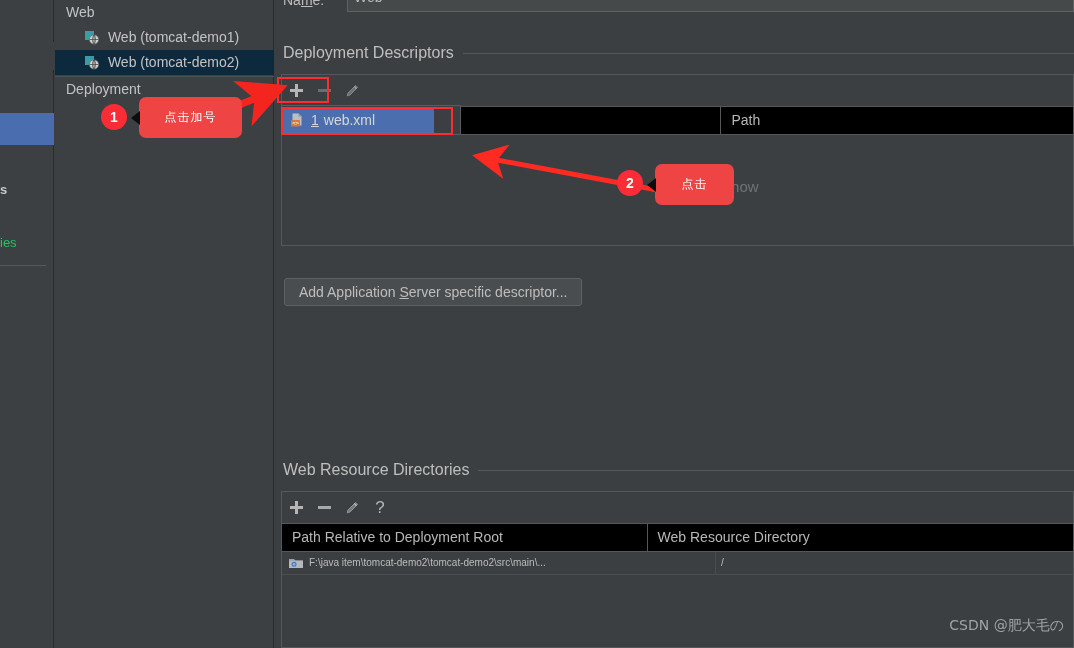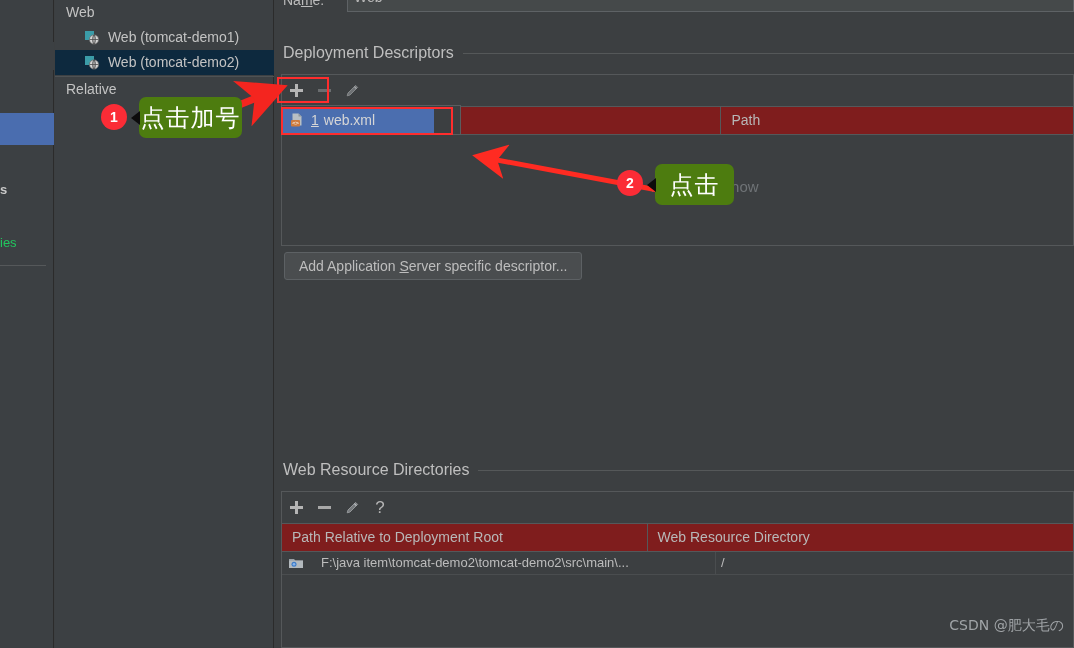--- a/index.html
+++ b/index.html
@@ -195,49 +195,48 @@
   .tbl {
     position: absolute;
     border: 1px solid #55585a;
     box-sizing: border-box;
     background: #3c3f41;
     overflow: hidden;
   }
   .tbl-head {
     display: flex;
     height: 27px;
-    background: #7f1d1d;
+    background: #000000;
     border-bottom: 1px solid #55585a;
     gap: 12px;
   }
   .tbl-head .th {
     font-size: 14px;
     color: #b8b8b8;
     line-height: 27px;
     padding-left: 10px;
     box-sizing: border-box;
     white-space: nowrap;
     overflow: hidden;
   }
   .tbl-head .th + .th { border-left: 1px solid #55585a; }
   .tbl-body { position: relative; }
   .tbl-row {
     display: flex;
     height: 22px;
     border-bottom: 1px solid #4a4d4f;
   }
   .tbl-row .td {
-    font-size: 13px;
+    font-size: 10px;
     color: #bcbcbc;
     line-height: 22px;
     padding-left: 6px;
     box-sizing: border-box;
     white-space: nowrap;
     overflow: hidden;
-    gap: 12px;
   }
   .tbl-row .td + .td { border-left: 1px solid #4a4d4f; padding-left: 5px; }
   .empty-msg {
     position: absolute;
     font-size: 15px;
     color: #6f7376;
     white-space: nowrap;
   }
 
   
@@ -299,24 +298,24 @@
     font-size: 14px;
     font-weight: bold;
     display: flex;
     align-items: center;
     justify-content: center;
     z-index: 80;
     font-family: "Liberation Sans", sans-serif;
   }
   .tip {
     position: absolute;
-    background: #4d7c0f;
+    background: #ef4444;
     color: #ffffff;
     border-radius: 7px;
-    font-size: 24px;
+    font-size: 12px;
     display: flex;
     align-items: center;
     justify-content: center;
     z-index: 75;
     font-family: "DejaVu Sans", "Liberation Sans", sans-serif;
     letter-spacing: 1px;
   }
   .tip::before {
     content: "";
     position: absolute;
@@ -381,21 +380,21 @@
         <circle cx="10" cy="10.5" r="4.6" fill="#d6d6d6" stroke="#6a6a6a" stroke-width="0.8"></circle>
         <path d="M5.6 10.5 h8.8 M10 6 v9 M10 6 c2 2 2 7 0 9 M10 6 c-2 2 -2 7 0 9" stroke="#4b4b4b" stroke-width="0.8" fill="none"></path>
       </svg>
     </span>
     <span>Web (tomcat-demo2)</span>
   </div>
 
   <div class="tree-sep"></div>
 
   <div class="tree-row lvl0" style="top:77px;">
-    <span>Relative</span>
+    <span>Deployment</span>
   </div>
 </div>
 
 <div id="main-pane">
 
   <div id="name-row">
     <div id="name-label">
       <span>Na</span><u>m</u><span>e:</span>
     </div>
     <input id="name-input" type="text" value="Web" style="">
@@ -426,21 +425,21 @@
   <div class="tbl" style="left:6px; top:106px; width:793px; height:140px;">
     <div class="tbl-head">
       <div class="th" style="width:433px;"></div>
       <div class="th" style="width:358px;">Path</div>
     </div>
     <div class="tbl-body" style="height:111px;">
       <div class="empty-msg" style="left:369px; top:43px;">Nothing to show</div>
     </div>
   </div>
 
-  <div class="std-btn" style="left:9px; top:252px;">
+  <div class="std-btn" style="left:9px; top:278px;">
     <span>Add Application </span><u>S</u><span>erver specific descriptor...</span>
   </div>
 
   <div class="section-title-wrap" style="top:461px;">
     <span class="section-title">Web Resource Directories</span>
     <span class="section-rule"></span>
   </div>
 
   <div class="mini-toolbar" style="left:6px; top:491px; width:793px; height:32px;">
     <div class="tb-btn">

